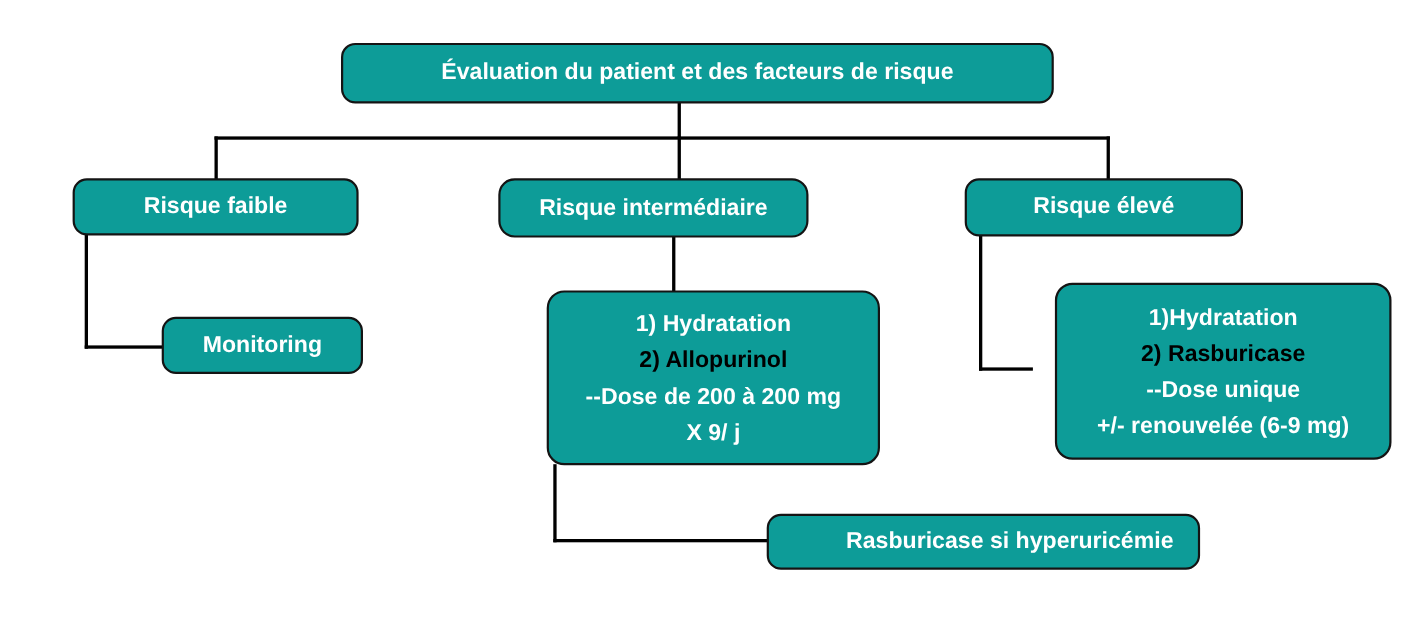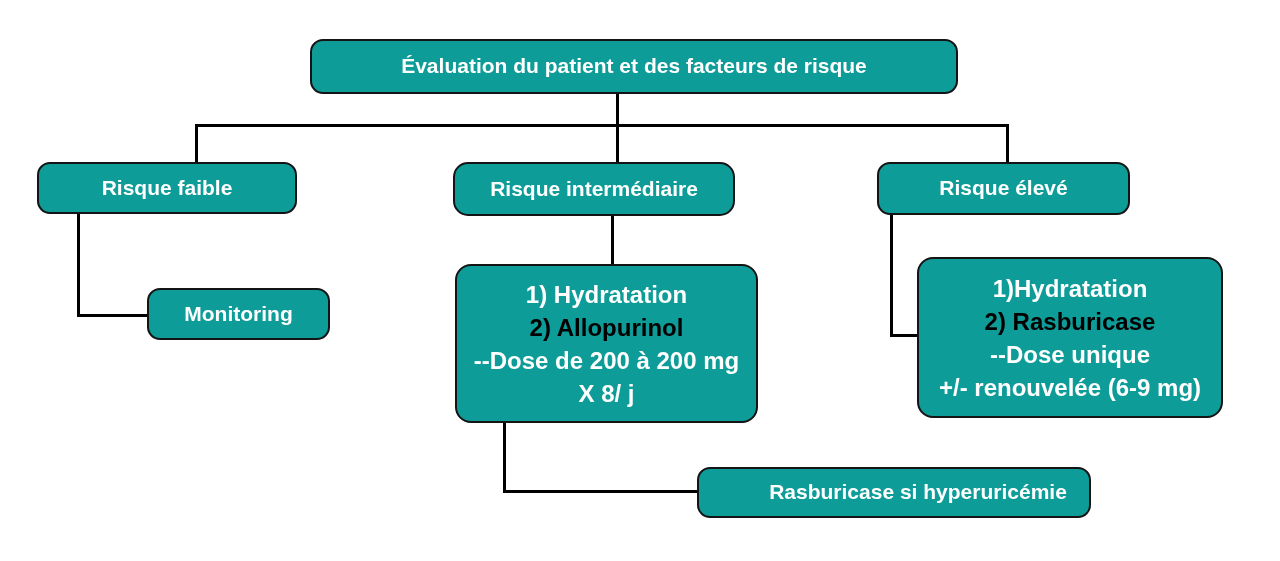--- a/index.html
+++ b/index.html
@@ -26,34 +26,35 @@
     flex-direction: column;
     align-items: center;
     justify-content: center;
     text-align: center;
     font-weight: 700;
     font-size: 21px;
     line-height: 1.25;
   }
   .node.detail {
     border-radius: 16px;
-    font-size: 24px;
+    font-size: 21px;
+    margin-left: 42px;
   }
   .node.detail .tline {
     display: block;
     line-height: 33px;
     white-space: nowrap;
   }
   .conn {
     position: absolute;
     background: var(--line-color, #000000);
   }
   
   #node-evaluation          { left: 310px; top: 39px;  width: 648px; height: 55px; }
-  #node-low-risk            { left: 37px;  top: 162px; width: 260px; height: 52px; align-items: center; }
+  #node-low-risk            { left: 66px;  top: 162px; width: 260px; height: 52px; align-items: center; }
   #node-intermediate-risk   { left: 453px; top: 162px; width: 282px; height: 54px; border-radius: 15px; }
   #node-high-risk           { left: 877px; top: 162px; width: 253px; height: 53px; }
   #node-monitoring          { left: 147px; top: 288px; width: 183px; height: 52px; }
   #node-intermediate-detail { left: 455px; top: 264px; width: 303px; height: 159px; }
   #node-high-detail         { left: 917px; top: 257px; width: 306px; height: 161px; }
   #node-rasburicase         { left: 697px; top: 467px; width: 394px; height: 51px; padding-left: 48px; }
 
   #conn-root-drop        { left: 616px;  top: 93px;  width: 3px;   height: 33px; }
   #conn-branch-bar       { left: 195px;  top: 124px; width: 814px; height: 3px; }
   #conn-drop-low         { left: 195px;  top: 124px; width: 3px;   height: 40px; }
@@ -102,21 +103,21 @@
   </div>
 
   <div class="node" id="node-monitoring">
     <span>Monitoring</span>
   </div>
 
   <div class="node detail" id="node-intermediate-detail">
     <span class="tline" style="color:#ffffff">1) Hydratation</span>
     <span class="tline" style="color:#000000">2) Allopurinol</span>
     <span class="tline" style="color:#ffffff">--Dose de 200 à 200 mg</span>
-    <span class="tline" style="color:#ffffff">X 8/ j</span>
+    <span class="tline" style="color:#ffffff">X 9/ j</span>
   </div>
 
   <div class="node detail" id="node-high-detail">
     <span class="tline" style="color:#ffffff">1)Hydratation</span>
     <span class="tline" style="color:#000000">2) Rasburicase</span>
     <span class="tline" style="color:#ffffff">--Dose unique</span>
     <span class="tline" style="color:#ffffff">+/- renouvelée (6-9 mg)</span>
   </div>
 
   <div class="node" id="node-rasburicase">

